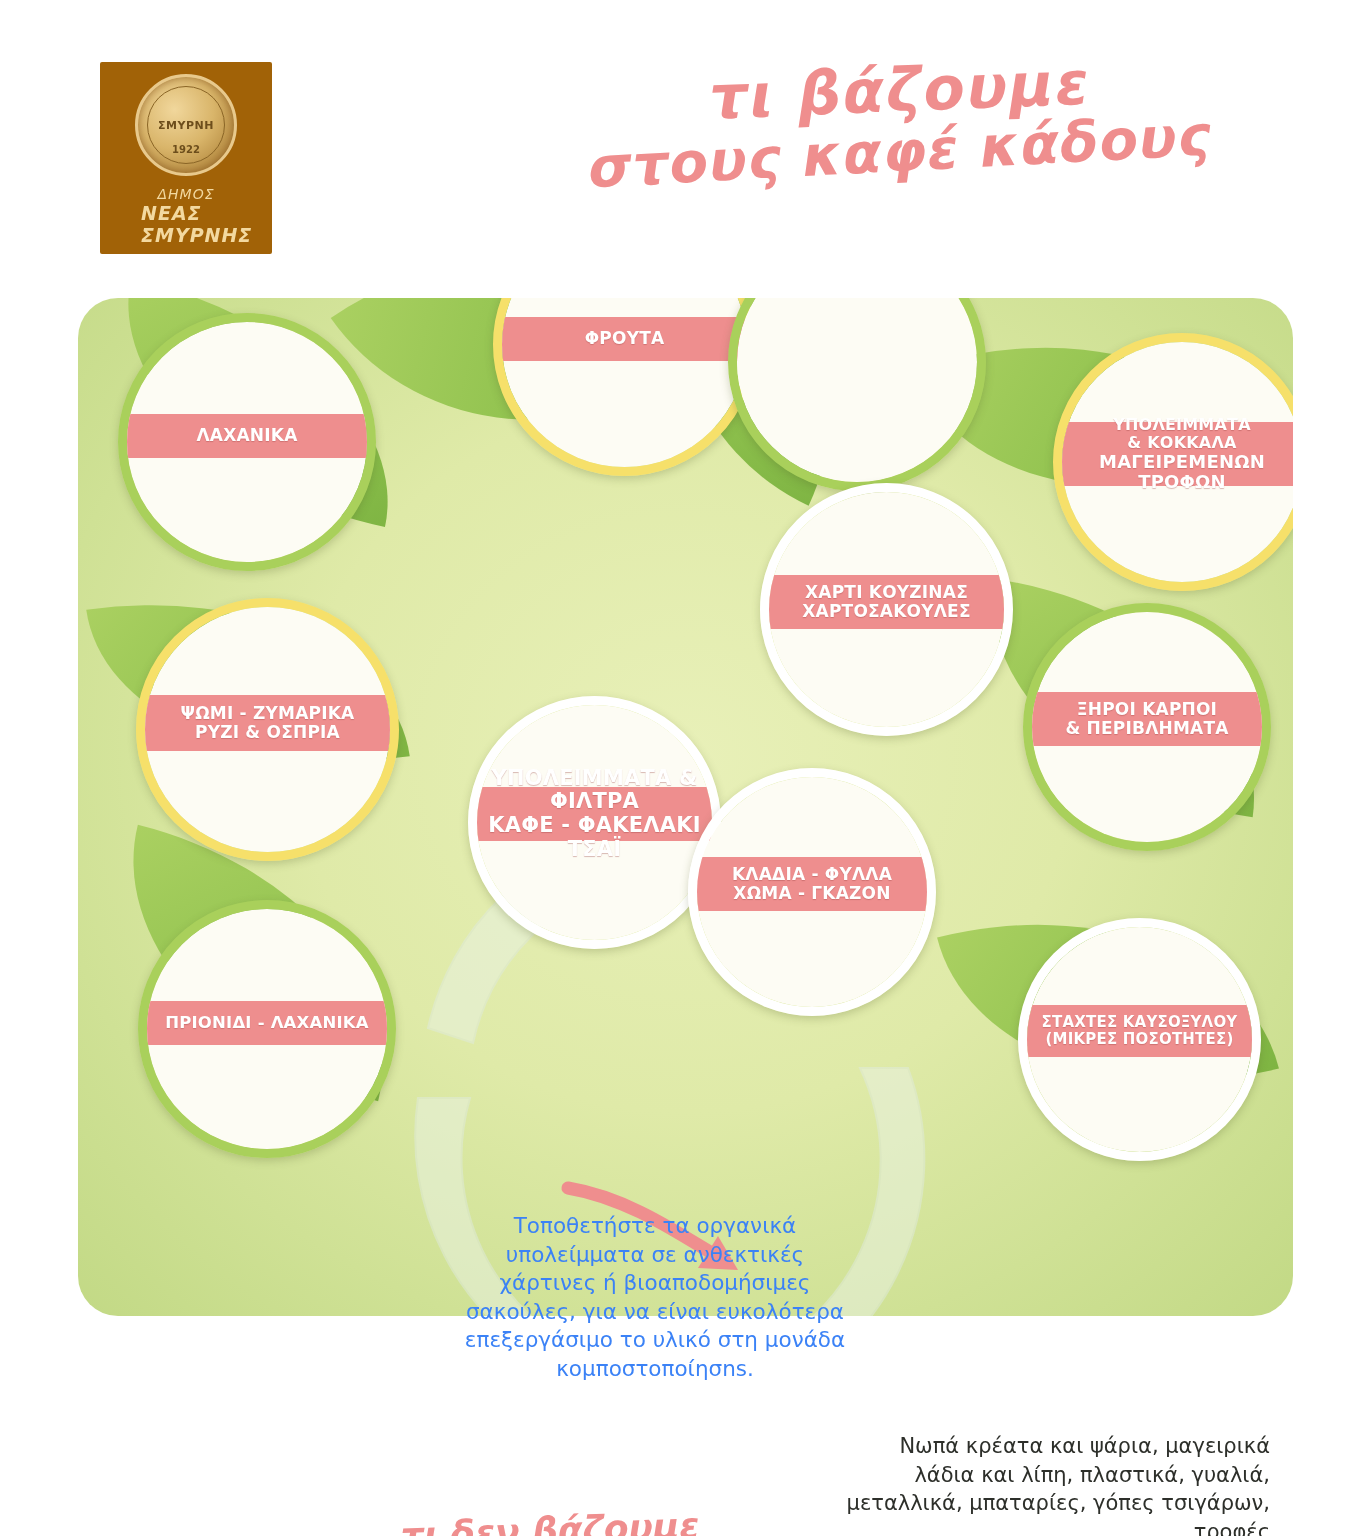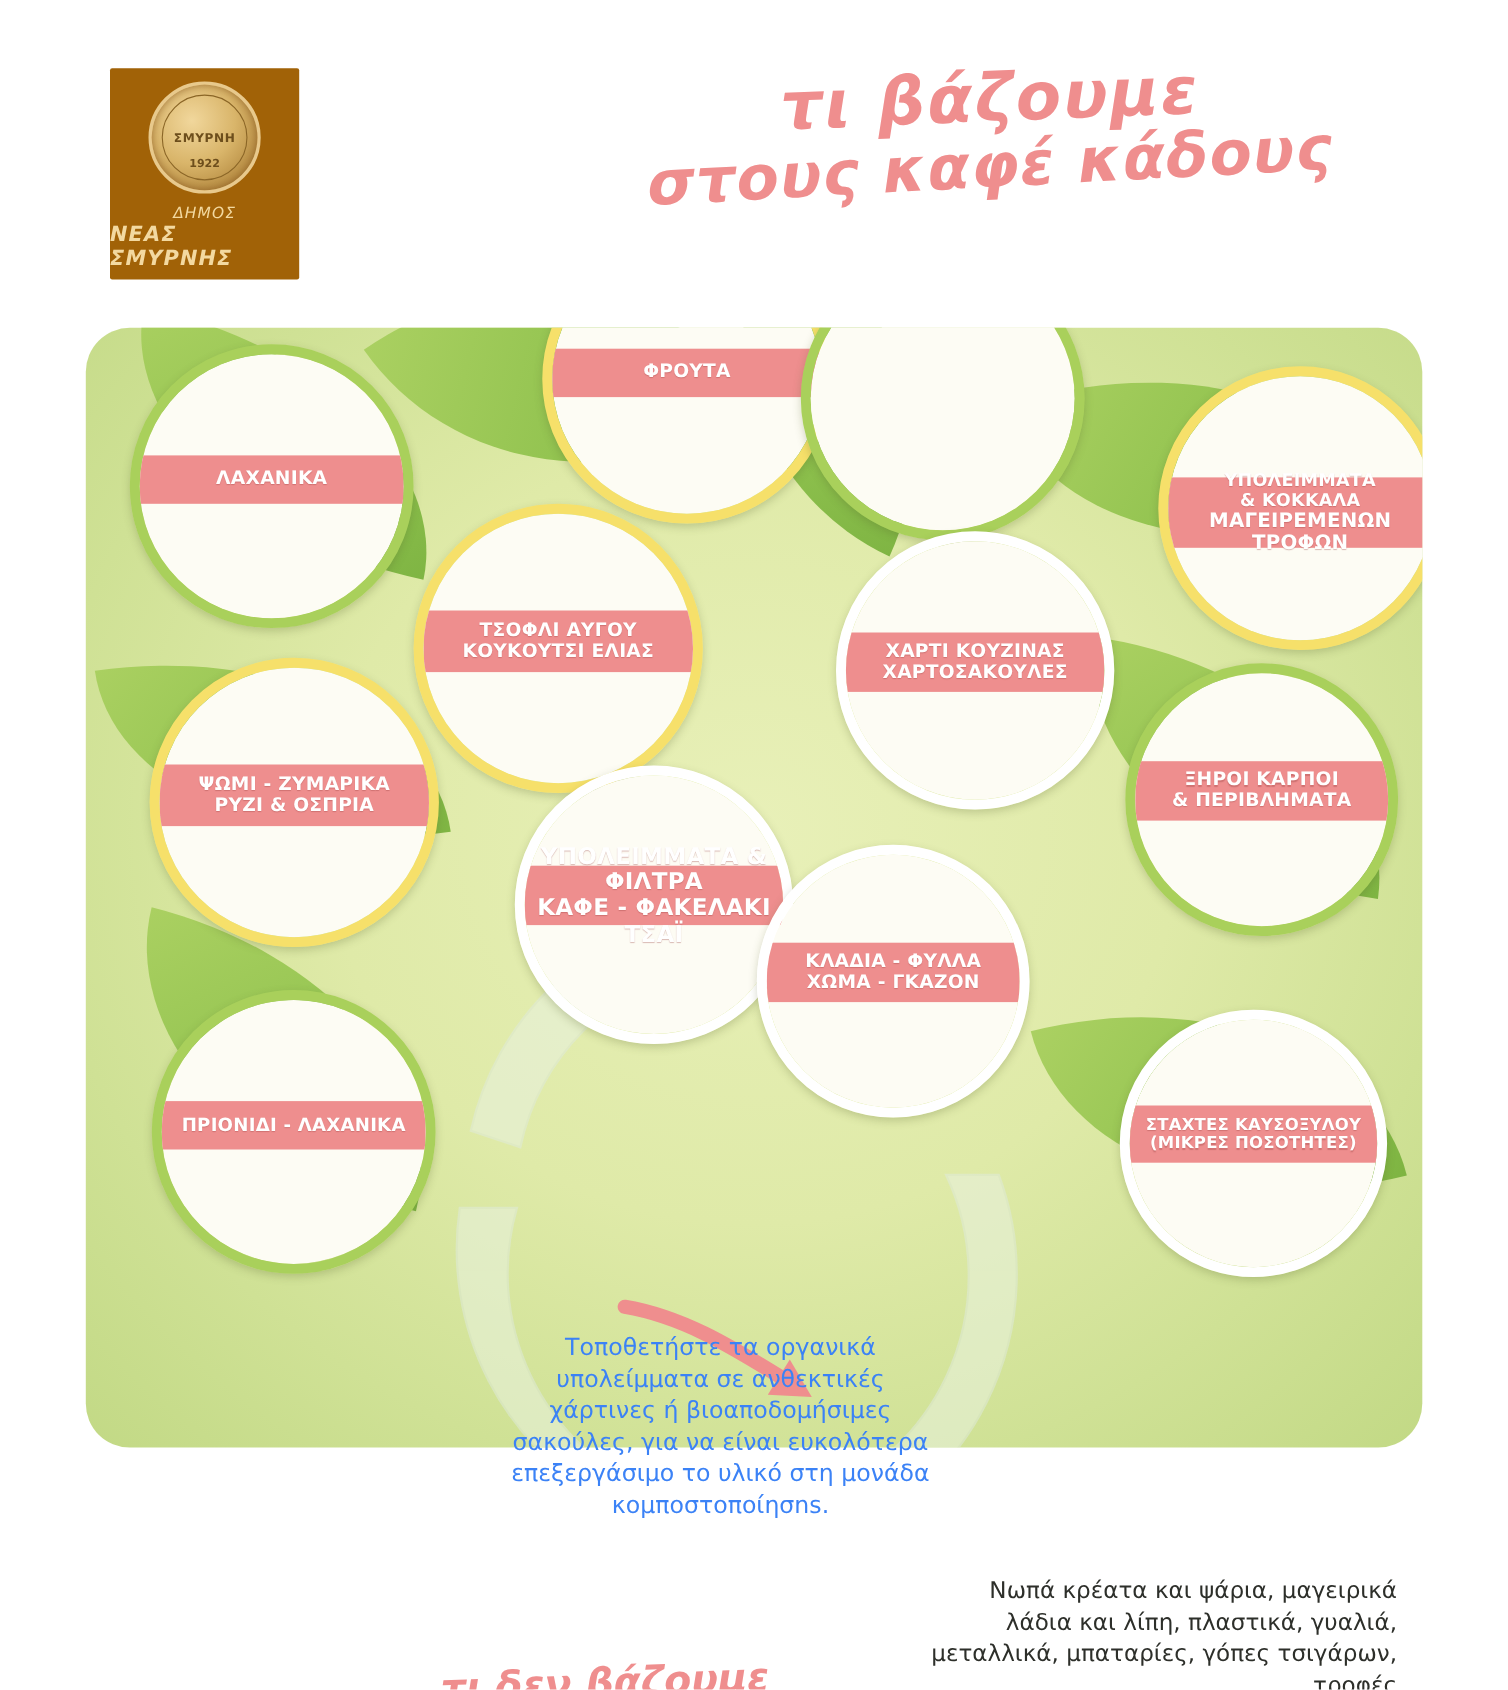--- a/index.html
+++ b/index.html
@@ -24,21 +24,21 @@
     box-shadow:inset 0 0 8px rgba(120,70,20,.6);
   }
   #logo .seal .inner{
     position:absolute;left:9px;top:9px;right:9px;bottom:9px;border-radius:50%;
     border:1.5px solid #8a6526;
     display:flex;align-items:center;justify-content:center;
     font-size:11px;color:#6d4e1c;font-weight:bold;letter-spacing:.5px;
   }
   #logo .seal .year{position:absolute;left:0;right:0;bottom:18px;text-align:center;font-size:10px;color:#6d4e1c;font-weight:bold;}
   #logo .l1{margin-top:10px;font-size:14px;font-style:italic;letter-spacing:1px;}
-  #logo .l2{font-size:19px;font-weight:bold;font-style:italic;letter-spacing:1px;}
+  #logo .l2{font-size:19px;font-weight:bold;font-style:italic;letter-spacing:1px;padding-left:41px;}
 
   
   #title{
     position:absolute;left:540px;top:55px;width:720px;height:150px;
     color:#ef8e8e;text-align:center;
   }
   #title .t1{
     font-size:60px;font-style:italic;font-weight:bold;letter-spacing:2px;
     transform:rotate(-2.2deg);
     text-shadow:0 2px 0 rgba(255,255,255,.6);
@@ -203,34 +203,27 @@
       <span>ΦΡΟΥΤΑ</span>
     </div>
   </div>
 
   <div class="node ring-green" style="left:650px;top:-65px;width:240px;height:240px;">
     <div class="photo p-dairy"></div>
   </div>
 
   <div class="node ring-yellow" style="left:975px;top:35px;width:240px;height:240px;">
     <div class="photo p-fish"></div>
-    <div class="band" style="top:80px;height:64px;font-size:16px;white-space:pre-line;margin-top:12px;">
+    <div class="band" style="top:80px;height:64px;font-size:16px;white-space:pre-line;">
       <span>ΥΠΟΛΕΙΜΜΑΤΑ
 &amp; ΚΟΚΚΑΛΑ</span>
       <span style="font-size:18px;">ΜΑΓΕΙΡΕΜΕΝΩΝ ΤΡΟΦΩΝ</span>
     </div>
   </div>
 
-  <div class="node ring-yellow" style="left:298px;top:160px;width:245px;height:245px;">
-    <div class="photo p-egg"></div>
-    <div class="band" style="top:88px;height:56px;font-size:17px;white-space:pre-line;">
-      <span>ΤΣΟΦΛΙ ΑΥΓΟΥ
-ΚΟΥΚΟΥΤΣΙ ΕΛΙΑΣ</span>
-    </div>
-  </div>
 
   <div class="node ring-white" style="left:682px;top:185px;width:235px;height:235px;">
     <div class="photo p-paper"></div>
     <div class="band" style="top:83px;height:54px;font-size:17px;white-space:pre-line;">
       <span>ΧΑΡΤΙ ΚΟΥΖΙΝΑΣ
 ΧΑΡΤΟΣΑΚΟΥΛΕΣ</span>
     </div>
   </div>
 
   <div class="node ring-green" style="left:945px;top:305px;width:230px;height:230px;">

